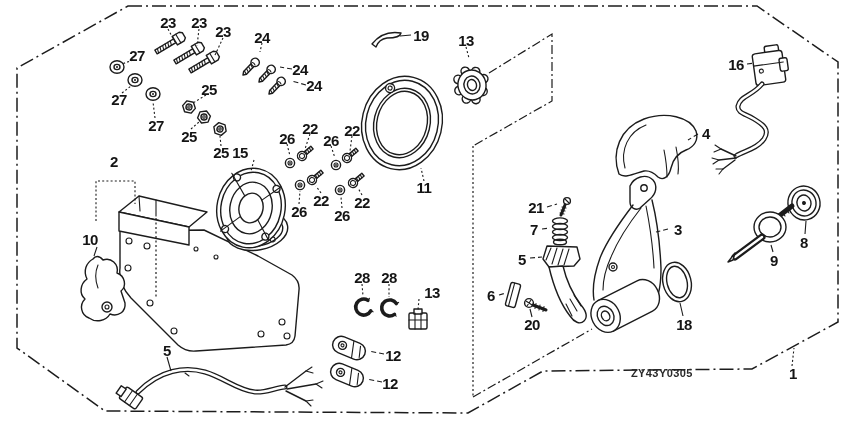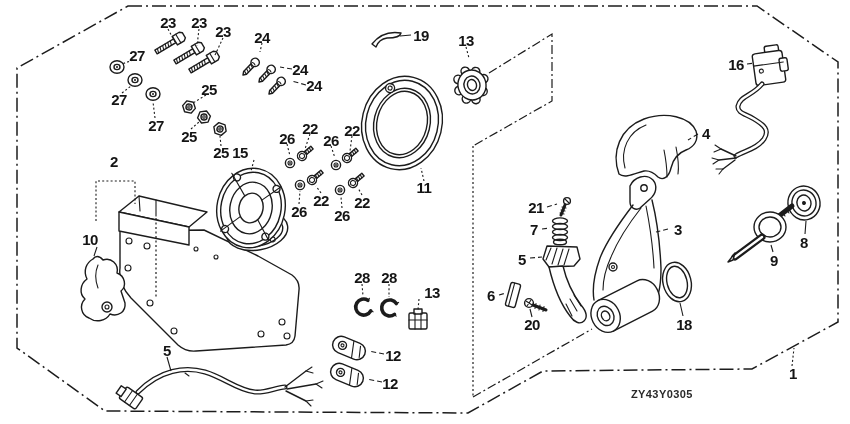--- a/index.html
+++ b/index.html
@@ -1,21 +1,21 @@
 <!DOCTYPE html>
 <html><head>
 <meta charset="utf-8">
 <style>
   html,body{margin:0;padding:0;background:#fff;}
   .stage{position:relative;width:850px;height:424px;background:#fff;overflow:hidden;
          font-family:"Liberation Sans",sans-serif;}
   .callout{position:absolute;transform:translate(-50%,-50%);
            font:700 15px "Liberation Sans",sans-serif;color:#141414;letter-spacing:-0.5px;
            white-space:nowrap;}
-  .diagram-code{position:absolute;left:631px;top:388px;
+  .diagram-code{position:absolute;left:631px;top:367px;
            font:700 11px "Liberation Sans",sans-serif;color:#2a2a2a;letter-spacing:0.4px;text-align:right;}
   svg{position:absolute;left:0;top:0;}
   .s {stroke:#1c1c1c;stroke-width:1.4;fill:none;stroke-linecap:round;stroke-linejoin:round;}
   .sw{stroke:#1c1c1c;stroke-width:1.4;fill:#ffffff;stroke-linecap:round;stroke-linejoin:round;}
   .thin{stroke-width:1.1;}
   .bd{stroke:#1c1c1c;stroke-width:1.5;fill:none;stroke-dasharray:14 4 2 4;}
   .ip{stroke:#1c1c1c;stroke-width:1.2;fill:none;stroke-dasharray:9 3 2 3;}
   .dot{stroke:#1c1c1c;stroke-width:1.2;fill:none;stroke-dasharray:2 2.5;}
   .ld{stroke:#1c1c1c;stroke-width:1.1;fill:none;}
   .ldd{stroke-dasharray:2 2.2;}

